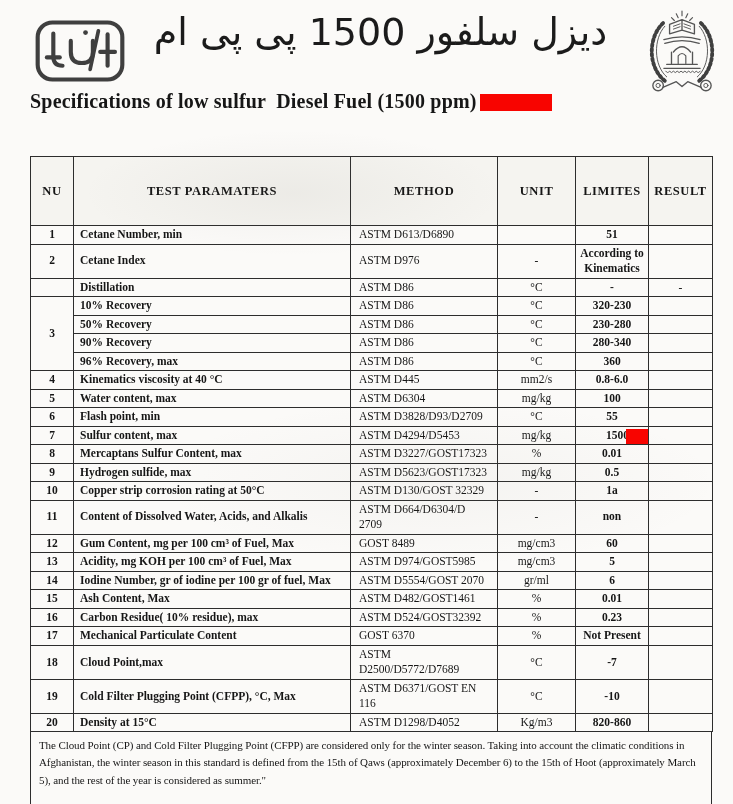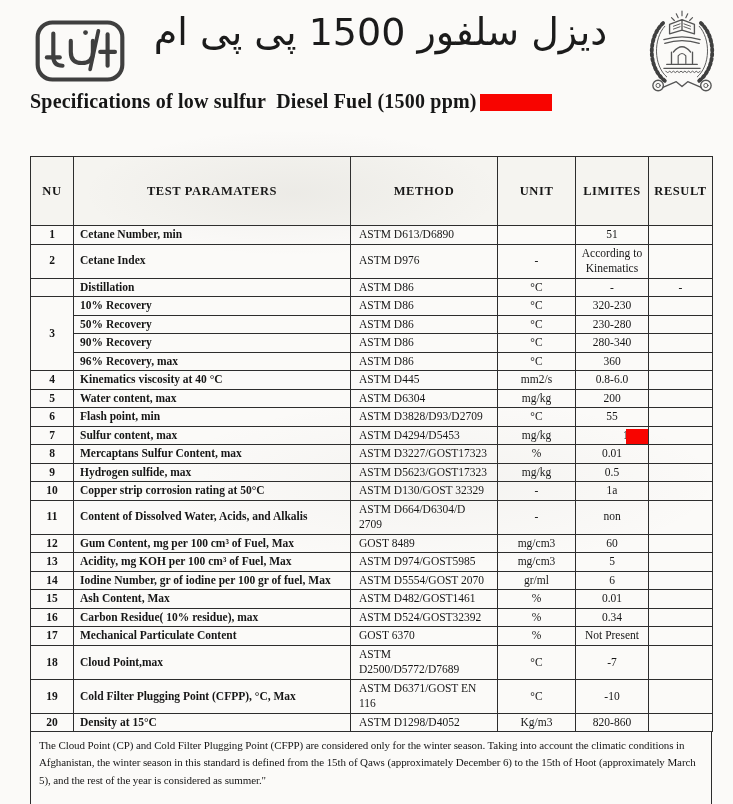--- a/index.html
+++ b/index.html
@@ -68,22 +68,22 @@
   col.w-param{width:277px}
   col.w-method{width:147px}
   col.w-unit{width:78px}
   col.w-limit{width:73px}
   col.w-result{width:64px}
 
   td.c-nu{text-align:center;font-weight:bold;}
   td.c-param{font-weight:bold;}
   td.c-method{padding-left:8px;}
   td.c-unit,td.c-limit,td.c-result{text-align:center;padding:1px 2px;}
-  td.c-limit{position:relative;}
-  td.c-limit.has-redact{text-align:right;padding-left:13px;}
+  td.c-limit{position:relative;font-weight:bold;}
+  td.c-limit.has-redact{text-align:center;padding-left:13px;}
   .result-redaction{
     position:absolute;left:50px;top:2px;width:49px;height:17px;
     background:var(--red);z-index:3;
   }
 
   .footnote{
     width:664px;margin-left:30px;box-sizing:content-box;
     border:1.6px solid var(--border);border-top:none;
     padding:5px 8px 16px 8px;
     font-size:11px;line-height:1.55;letter-spacing:-0.1px;
@@ -225,21 +225,21 @@
         <td class="c-method">ASTM D445</td>
         <td class="c-unit">mm2/s</td>
         <td class="c-limit">0.8-6.0</td>
         <td class="c-result"></td>
       </tr>
       <tr>
         <td class="c-nu">5</td>
         <td class="c-param">Water content, max</td>
         <td class="c-method">ASTM D6304</td>
         <td class="c-unit">mg/kg</td>
-        <td class="c-limit">200</td>
+        <td class="c-limit">100</td>
         <td class="c-result"></td>
       </tr>
       <tr>
         <td class="c-nu">6</td>
         <td class="c-param">Flash point, min</td>
         <td class="c-method">ASTM D3828/D93/D2709</td>
         <td class="c-unit">°C</td>
         <td class="c-limit">55</td>
         <td class="c-result"></td>
       </tr>
@@ -313,21 +313,21 @@
         <td class="c-method">ASTM D482/GOST1461</td>
         <td class="c-unit">%</td>
         <td class="c-limit">0.01</td>
         <td class="c-result"></td>
       </tr>
       <tr>
         <td class="c-nu">16</td>
         <td class="c-param">Carbon Residue( 10% residue), max</td>
         <td class="c-method">ASTM D524/GOST32392</td>
         <td class="c-unit">%</td>
-        <td class="c-limit">0.34</td>
+        <td class="c-limit">0.23</td>
         <td class="c-result"></td>
       </tr>
       <tr>
         <td class="c-nu">17</td>
         <td class="c-param">Mechanical Particulate Content</td>
         <td class="c-method">GOST 6370</td>
         <td class="c-unit">%</td>
         <td class="c-limit">Not Present</td>
         <td class="c-result"></td>
       </tr>

